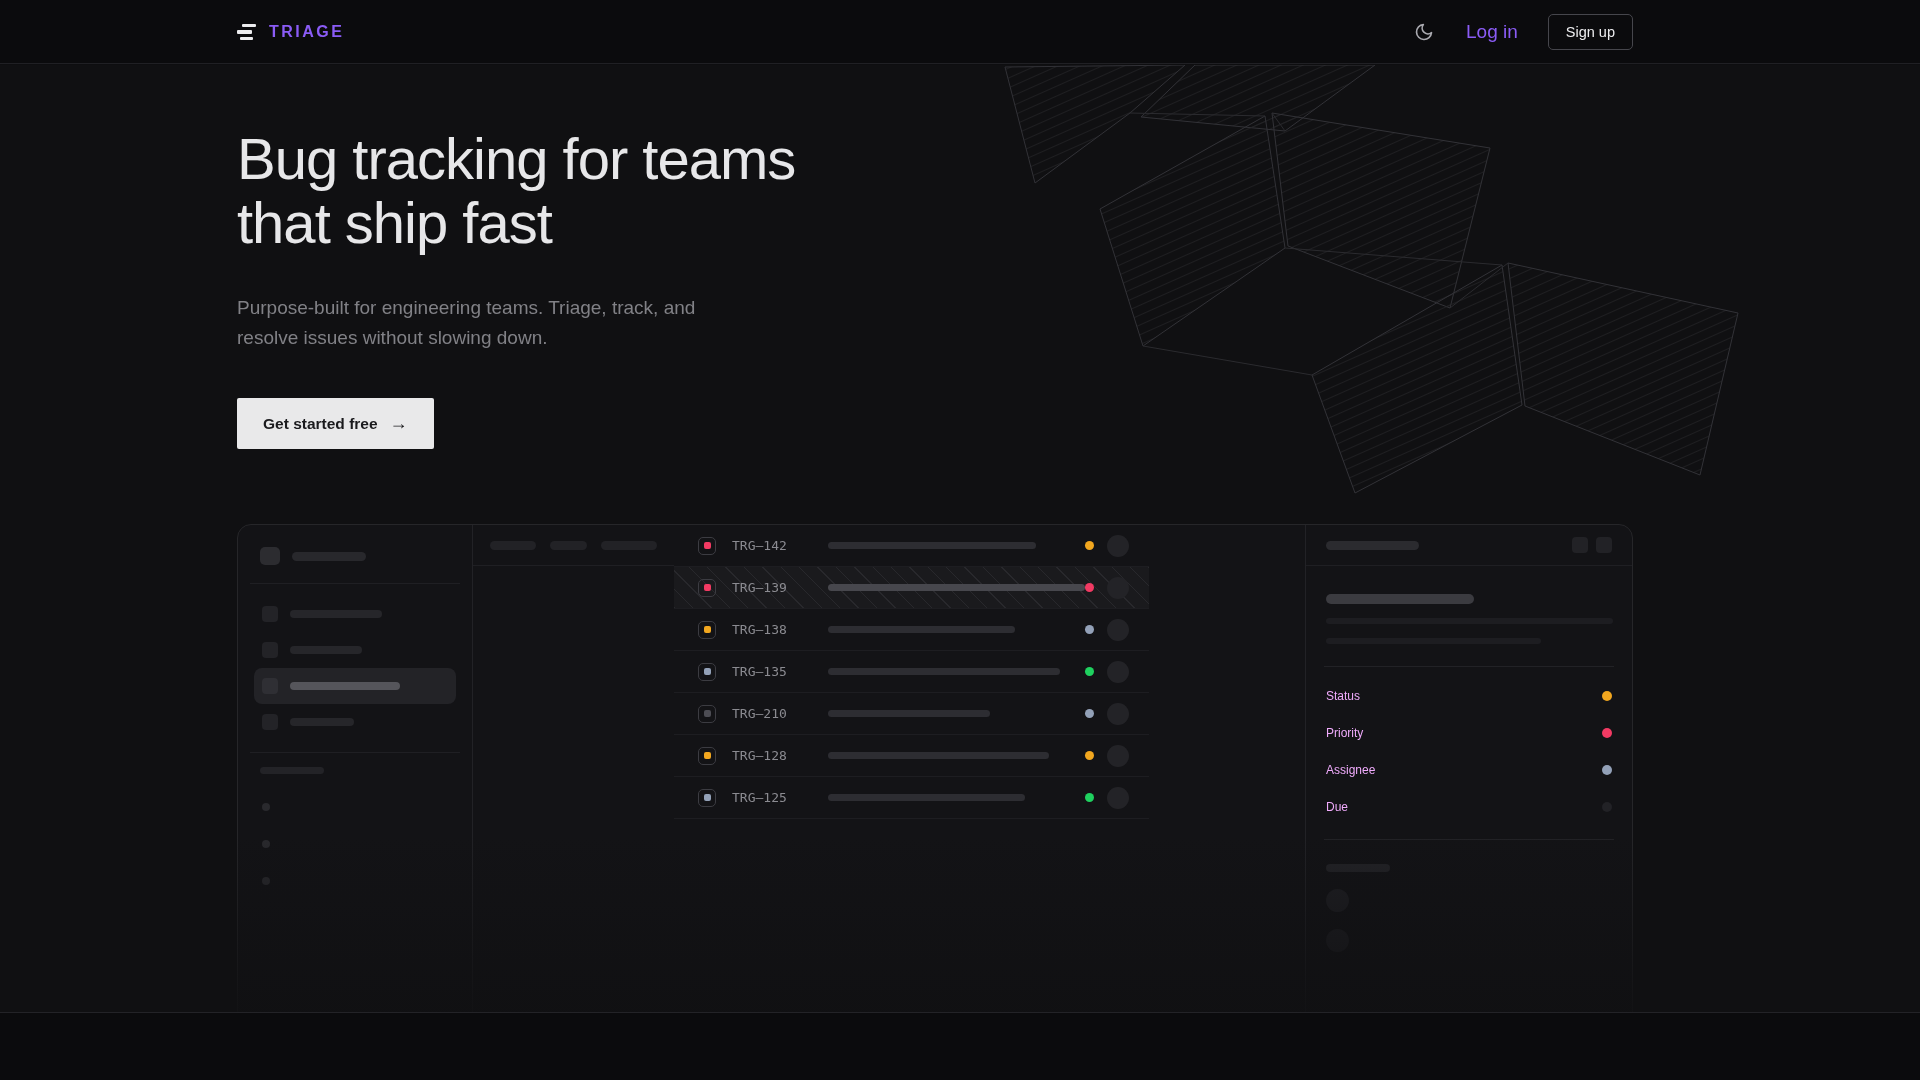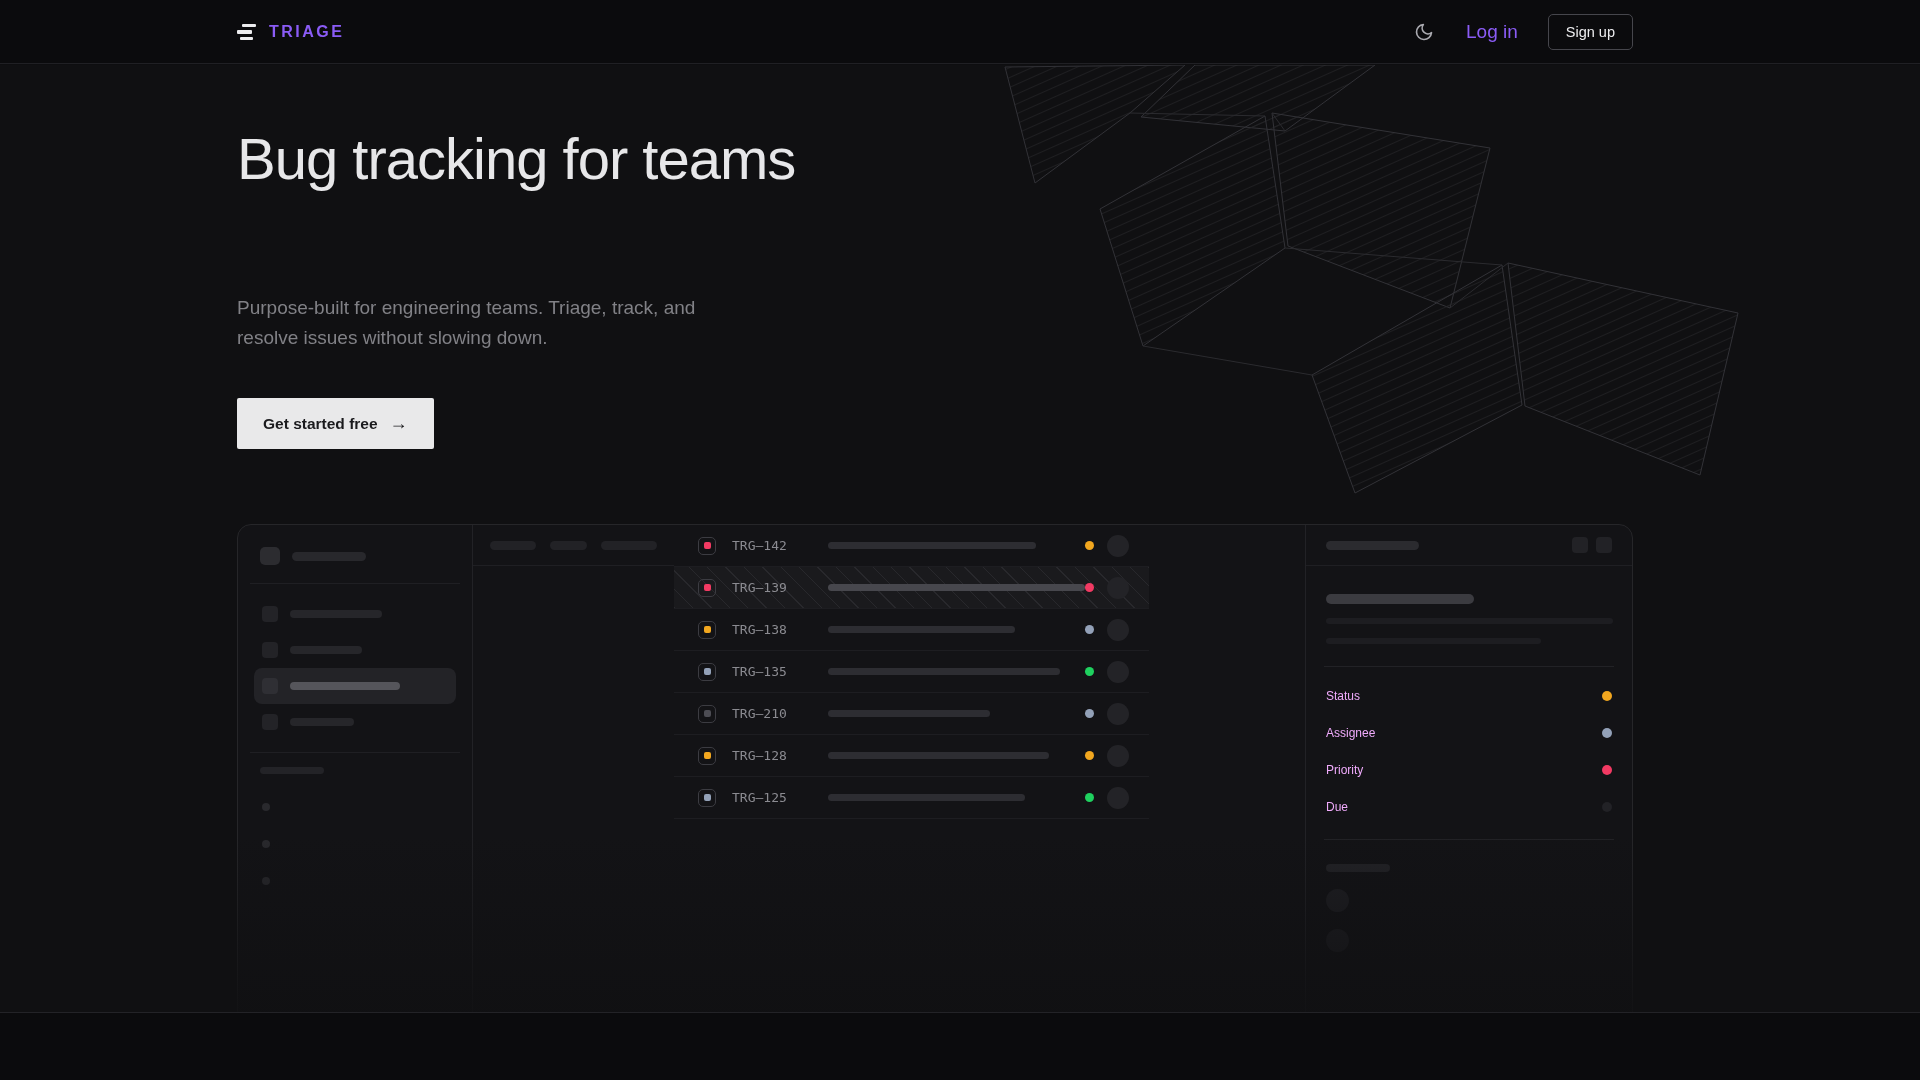--- a/index.html
+++ b/index.html
@@ -149,20 +149,21 @@
       <line x1="155" y1="60" x2="290" y2="63"></line>
       <line x1="310" y1="78" x2="297" y2="60"></line>
       <line x1="310" y1="195" x2="527" y2="212"></line>
       <line x1="168" y1="293" x2="337" y2="322"></line>
       <line x1="475" y1="255" x2="533" y2="210"></line>
     </g>
   </svg>
 
   <h1 class="headline">
     <span>Bug tracking for teams</span><br>
+    <span>that ship fast</span>
   </h1>
 
   <p class="subtitle">
     <span>Purpose-built for engineering teams. Triage, track, and</span><br>
     <span>resolve issues without slowing down.</span>
   </p>
 
   <button class="cta-btn">
     <span>Get started free</span>
     <span class="cta-arrow">→</span>
@@ -301,26 +302,26 @@
       <div class="det-title"></div>
       <div class="det-line" style="width:287px"></div>
       <div class="det-line" style="width:215px"></div>
       <div class="det-div"></div>
       <div id="detail-fields">
           <div class="frow">
             <span class="flabel">Status</span>
             <span class="fdot" style="background:#f2a71f"></span>
           </div>
           <div class="frow">
+            <span class="flabel">Priority</span>
+            <span class="fdot" style="background:#f23a63"></span>
+          </div>
+          <div class="frow">
             <span class="flabel">Assignee</span>
             <span class="fdot" style="background:#93a1b8"></span>
-          </div>
-          <div class="frow">
-            <span class="flabel">Priority</span>
-            <span class="fdot" style="background:#f23a63"></span>
           </div>
           <div class="frow">
             <span class="flabel">Due</span>
             <span class="fdot" style="background:#222226"></span>
           </div>
         </div>
       <div class="det-div" style="margin-top:14px"></div>
       <div class="det-pill"></div>
       <div class="det-ava"></div>
       <div class="det-ava"></div>

